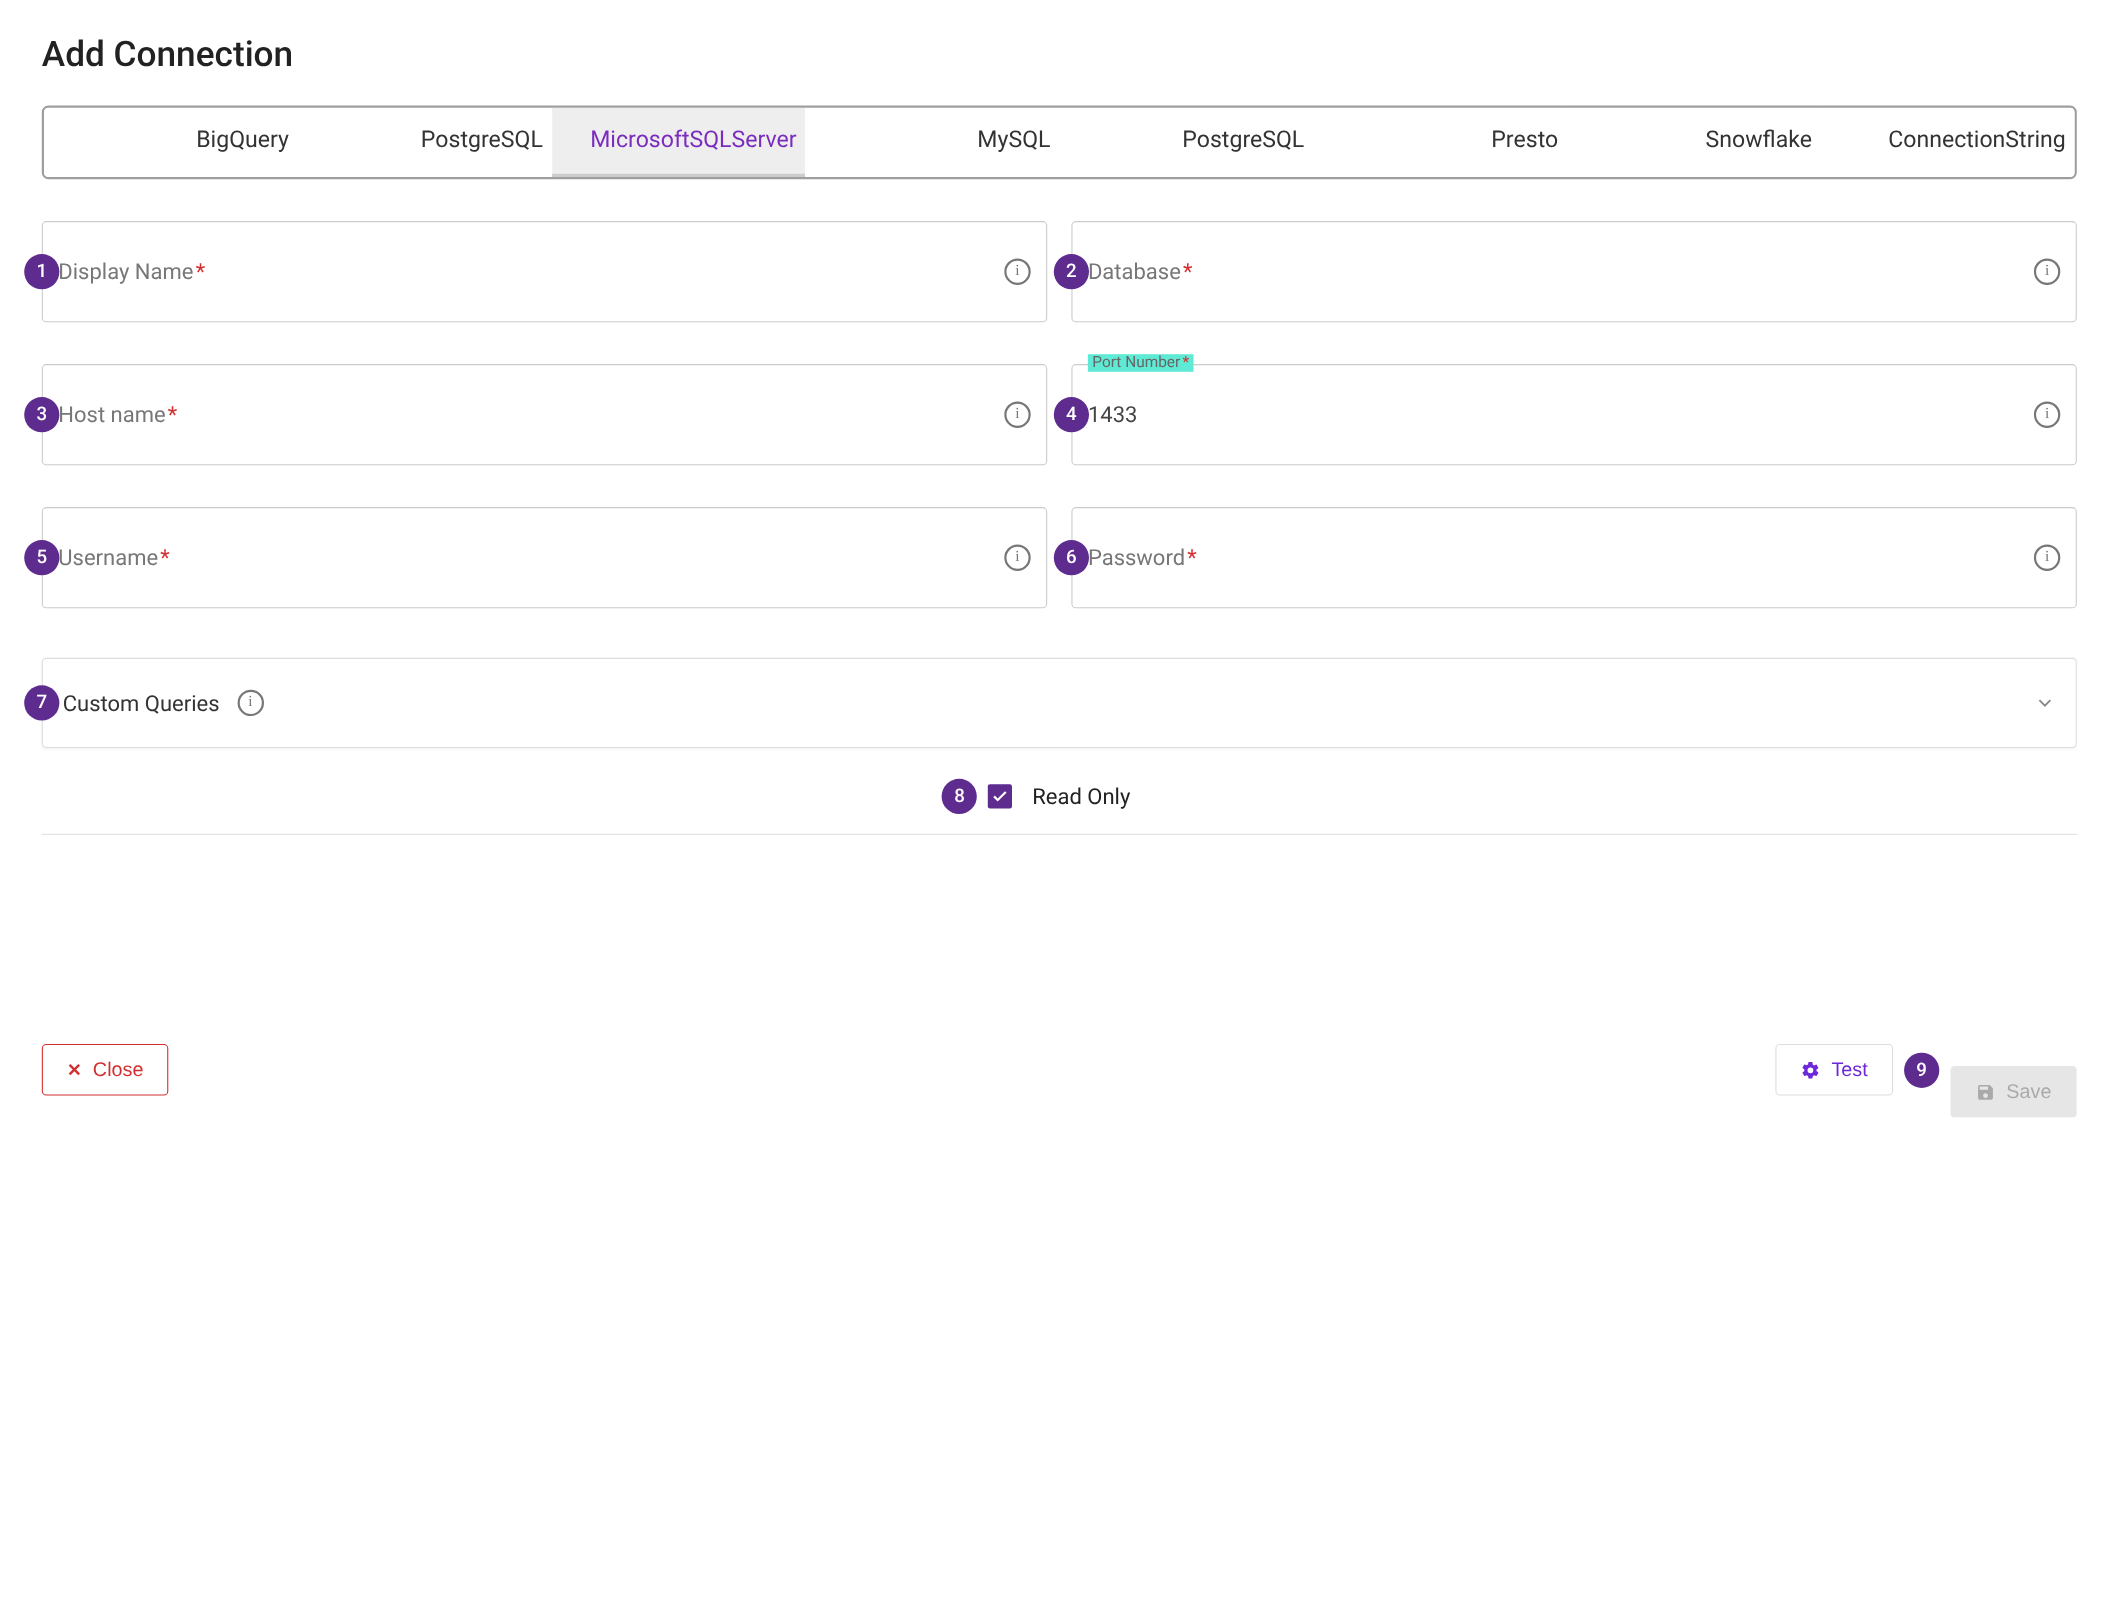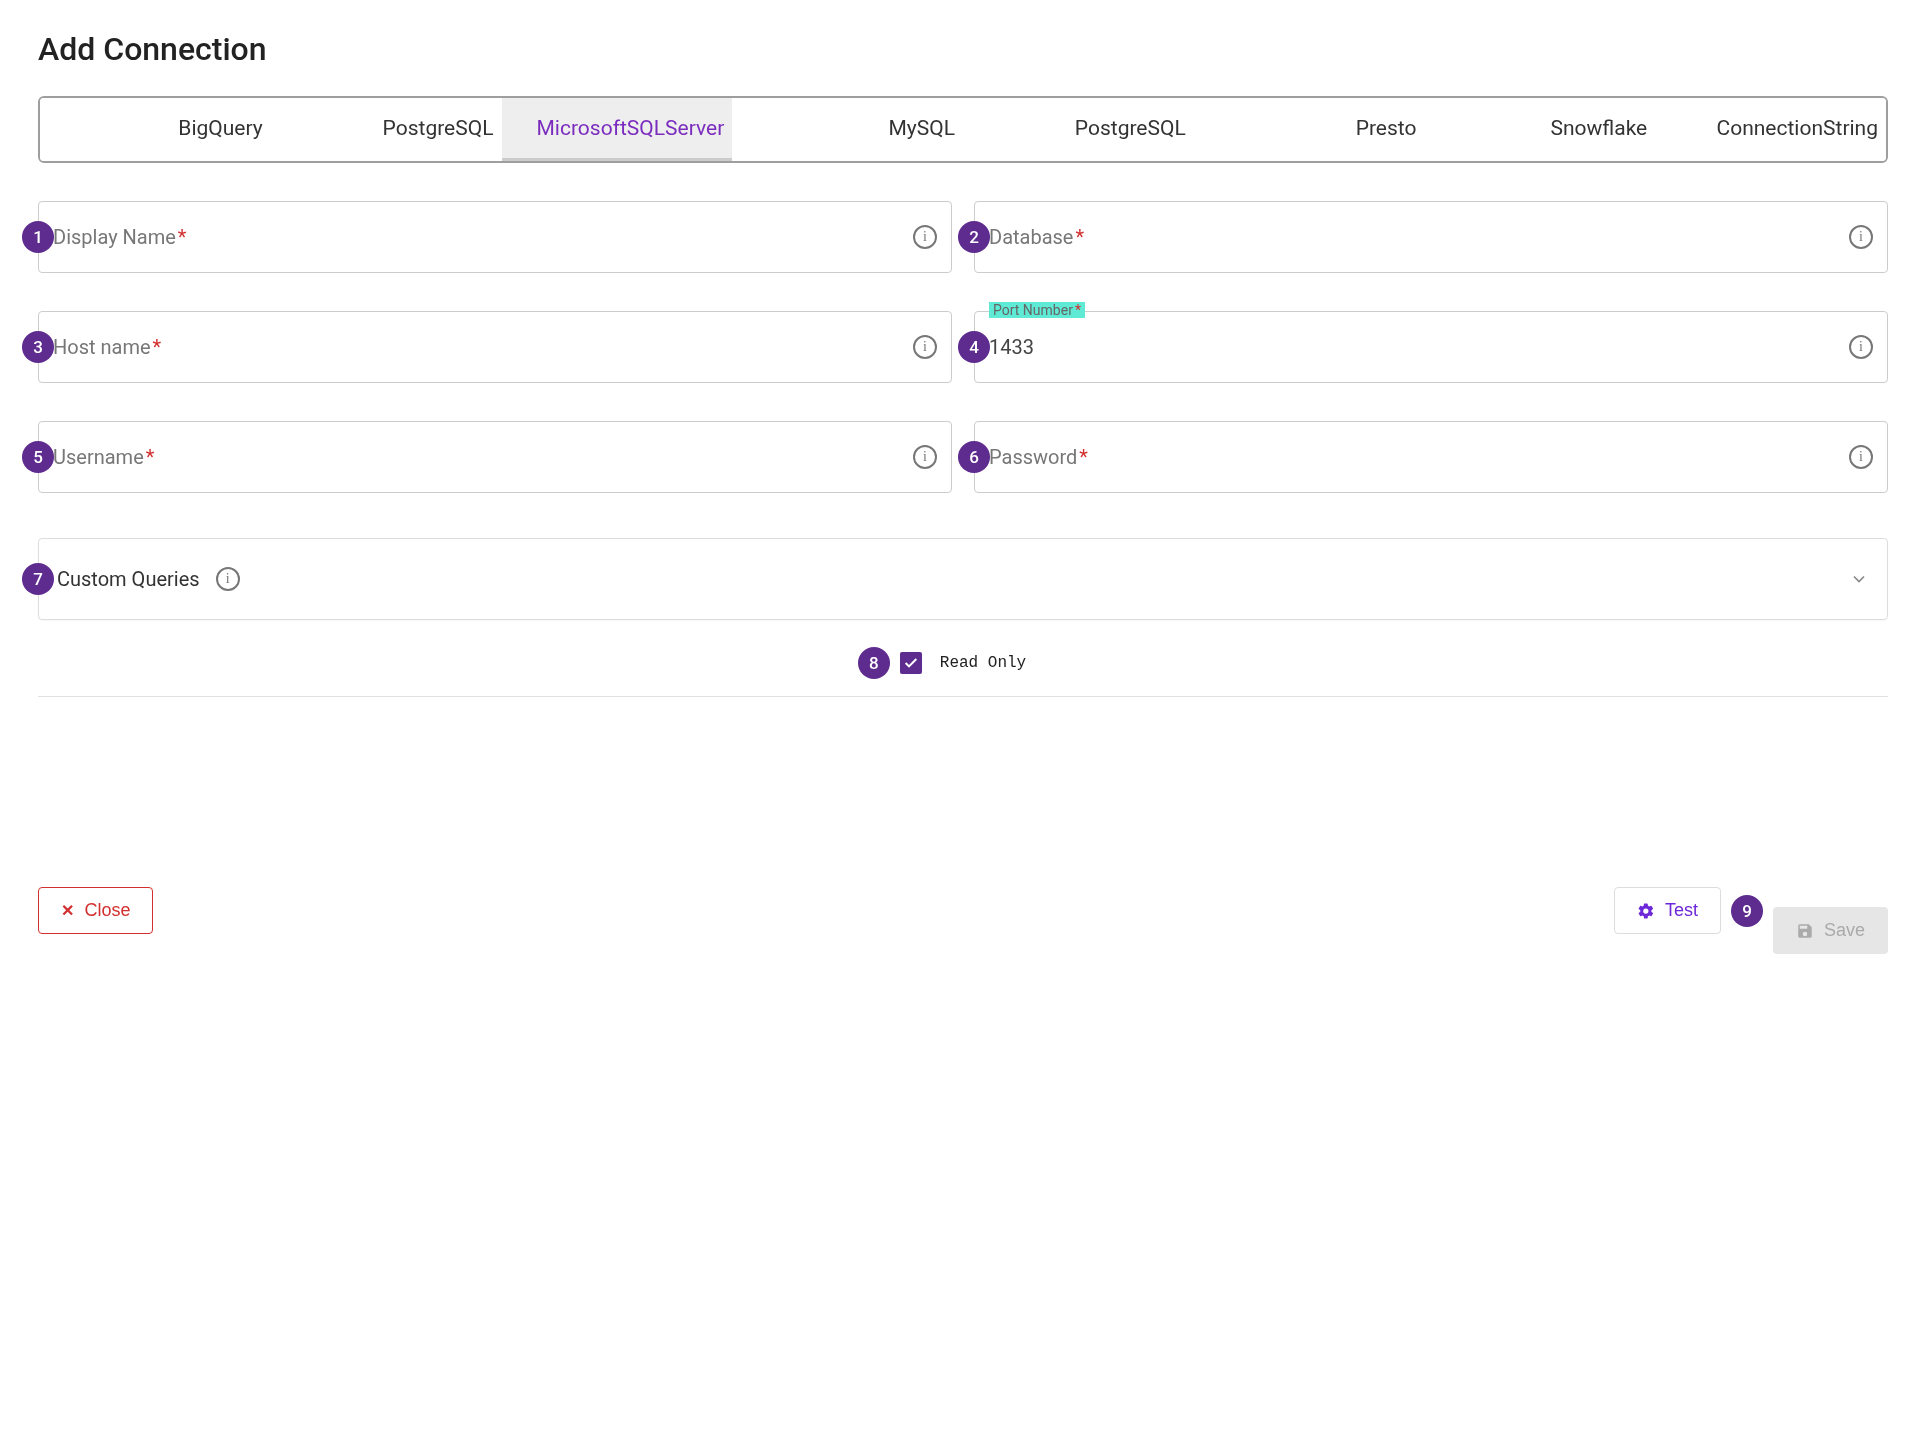--- a/index.html
+++ b/index.html
@@ -63,21 +63,21 @@
       align-items: center;
       justify-content: center;
       font-size: 17px;
       font-weight: 500;
       z-index: 2;
     }
     .input-container {
       border: 1px solid #ccc;
       border-radius: 4px;
       padding: 0 14px;
-      height: 72px;
+      height: 92px;
       display: flex;
       align-items: center;
       position: relative;
       background: #fff;
     }
     .input-container.floated {
       
     }
     .input-label {
       color: #777;
@@ -172,23 +172,22 @@
       height: 22px;
       background: #5e2b8f;
       display: flex;
       align-items: center;
       justify-content: center;
       color: #fff;
       border-radius: 2px;
       cursor: pointer;
     }
     .readonly-label {
-      font-size: 16px;
+      font-size: 20px;
       color: #222;
-      font-family: Liberation Mono, monospace;
     }
     .divider {
       border: none;
       border-top: 1px solid #e0e0e0;
       margin: 22px 0 170px 0;
     }
     .footer {
       display: flex;
       align-items: center;
     }

